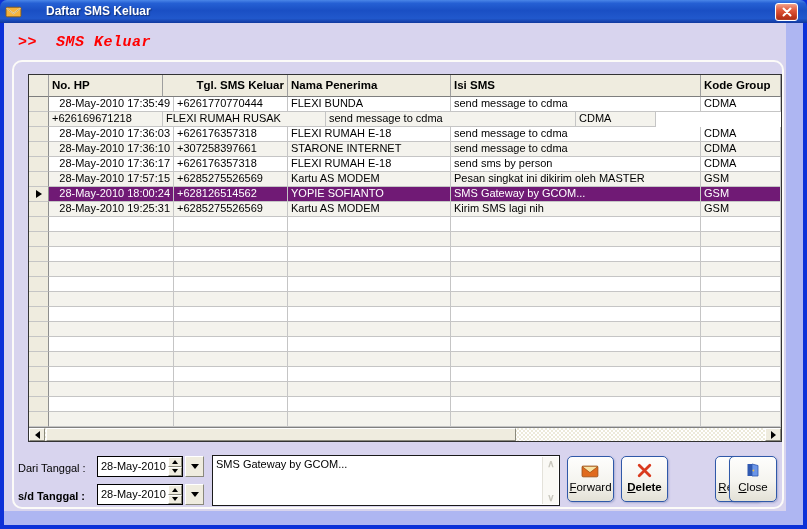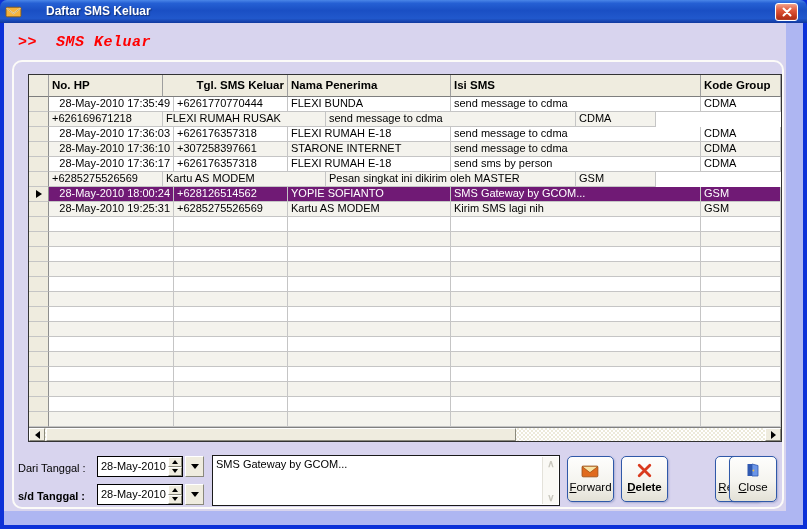--- a/index.html
+++ b/index.html
@@ -225,20 +225,21 @@
       <div class="grid-row">
         <div class="cell ind"></div>
         <div class="cell" style="width: 125px; text-align: right;">28-May-2010 17:36:17</div>
         <div class="cell" style="width: 114px; text-align: left;">+626176357318</div>
         <div class="cell" style="width: 163px; text-align: left;">FLEXI RUMAH E-18</div>
         <div class="cell" style="width: 250px; text-align: left;">send sms by person</div>
         <div class="cell" style="width: 80px; text-align: left;">CDMA</div>
       </div>
       <div class="grid-row">
         <div class="cell ind"></div>
+        <div class="cell" style="width: 125px; text-align: right;">28-May-2010 17:57:15</div>
         <div class="cell" style="width: 114px; text-align: left;">+6285275526569</div>
         <div class="cell" style="width: 163px; text-align: left;">Kartu AS MODEM</div>
         <div class="cell" style="width: 250px; text-align: left;">Pesan singkat ini dikirim oleh MASTER</div>
         <div class="cell" style="width: 80px; text-align: left;">GSM</div>
       </div>
       <div class="grid-row sel">
         <div class="cell ind">
           <span class="row-arrow"></span>
         </div>
         <div class="cell" style="width: 125px; text-align: right;">28-May-2010 18:00:24</div>

